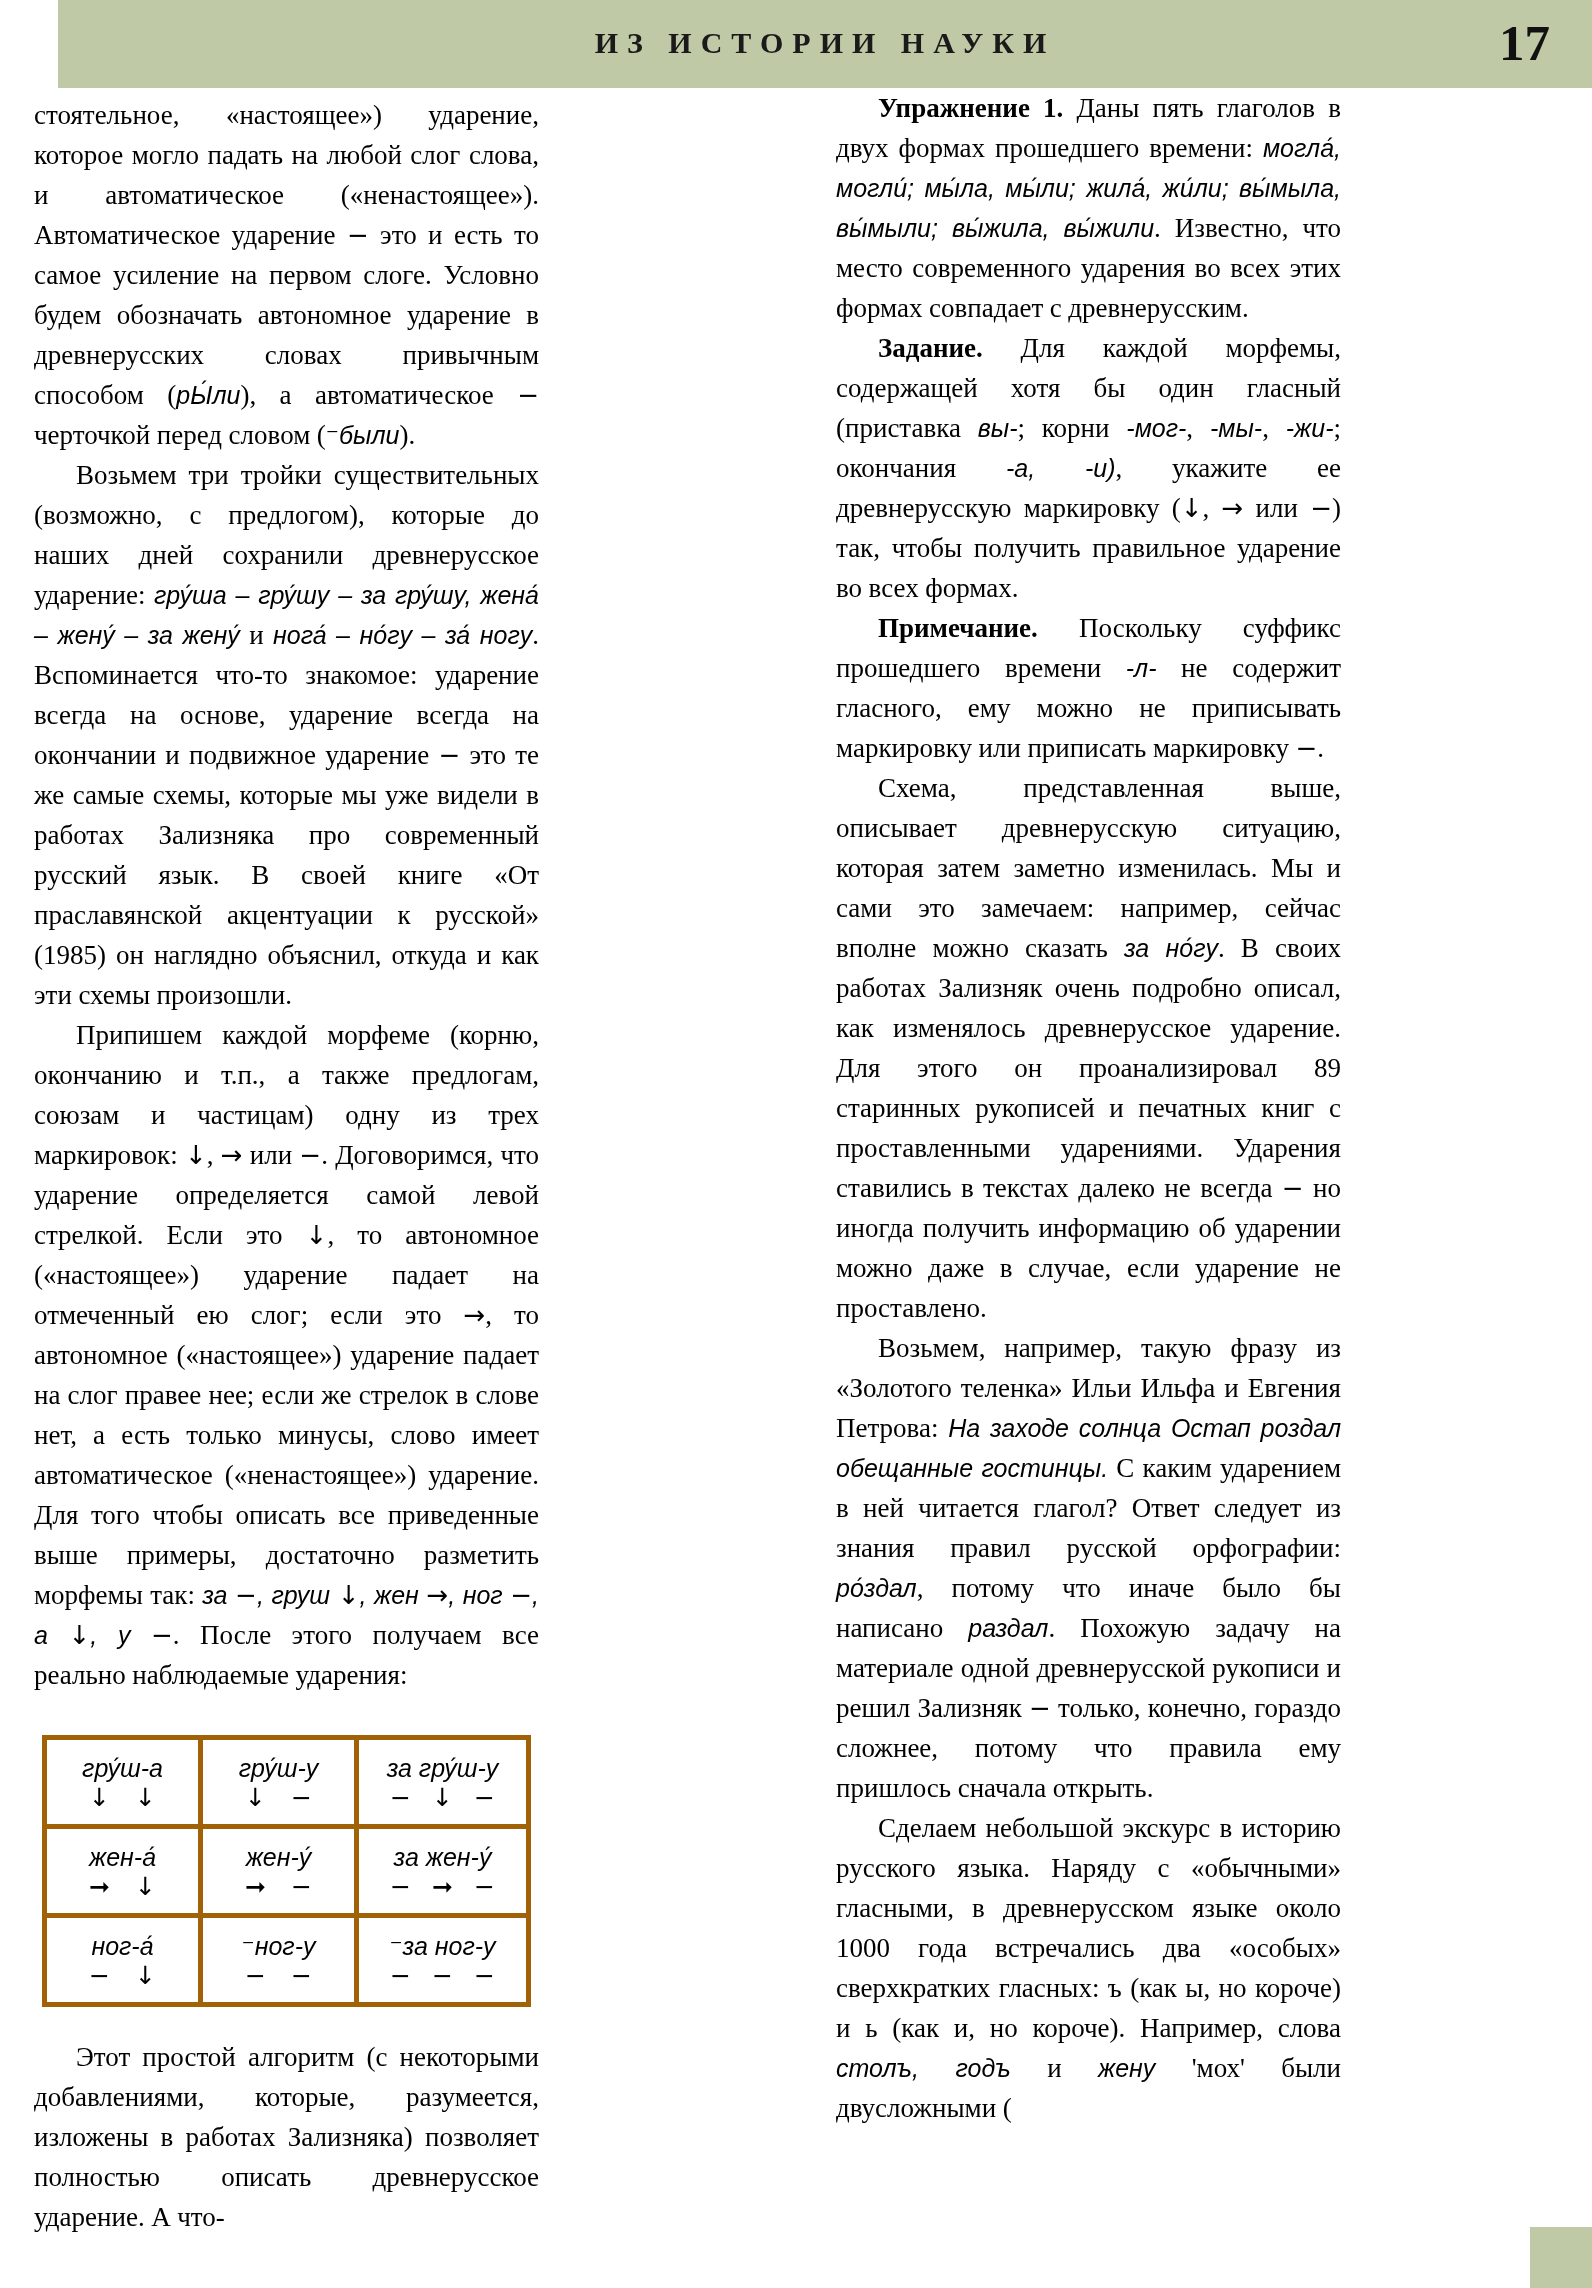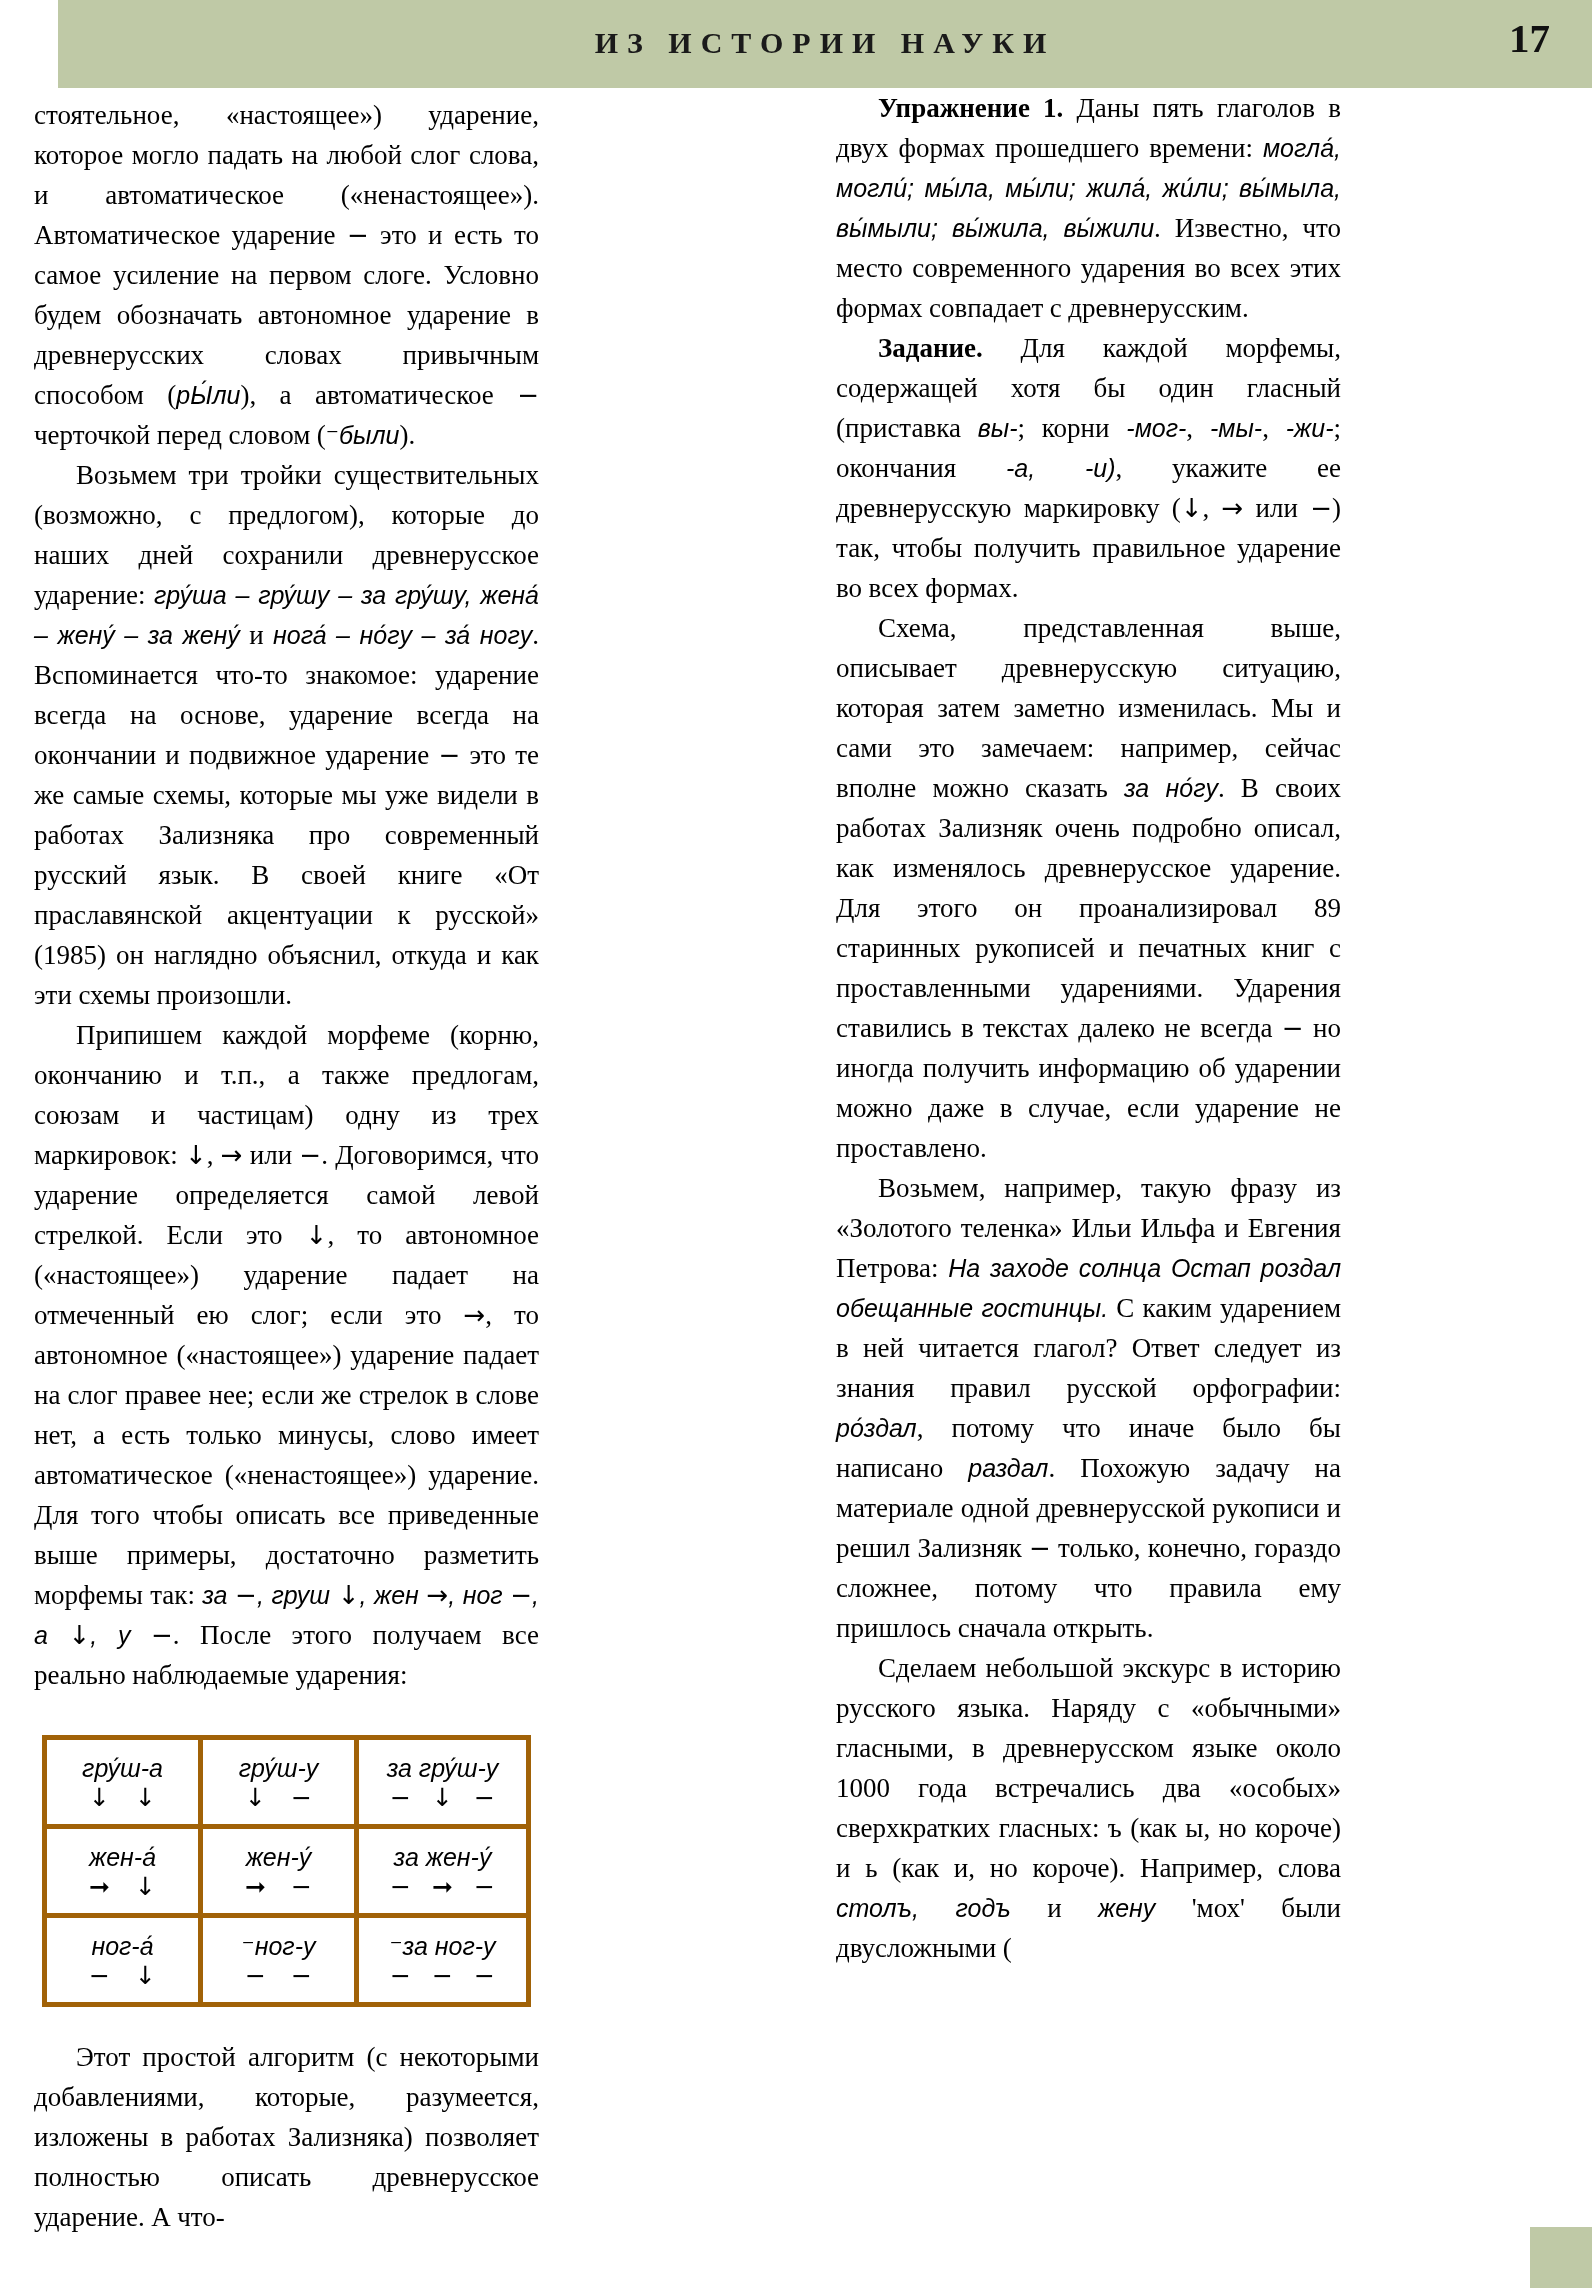--- a/index.html
+++ b/index.html
@@ -37,21 +37,21 @@
     letter-spacing: 9px;
     color: #1a1a1a;
     padding-left: 0;
   }
   #page-number {
     position: absolute;
     right: 42px;
     top: 18px;
     font-family: "Liberation Serif", "DejaVu Serif", serif;
     font-weight: bold;
-    font-size: 41px;
+    font-size: 51px;
     color: #111111;
     line-height: 1;
   }
 
   
   #columns {
     position: absolute;
     left: 0;
     top: 88px;
     width: 1592px;
@@ -227,20 +227,23 @@
 
 
     <p class="body-par">
       <span class="bold-run">Упражнение 1.</span><span> Даны пять глаголов в двух формах прошедшего времени: </span><span class="ex">могла́, могли́; мы́ла, мы́ли; жила́, жи́ли; вы́мыла, вы́мыли; вы́жила, вы́жили</span><span>. Известно, что место современного ударения во всех этих формах совпадает с древнерусским.</span>
     </p>
 
     <p class="body-par">
       <span class="bold-run">Задание.</span><span> Для каждой морфемы, содержащей хотя бы один гласный (приставка <span class="ex">вы-</span>; корни <span class="ex">-мог-</span>, <span class="ex">-мы-</span>, <span class="ex">-жи-</span>; окончания <span class="ex">-а,</span> <span class="ex">-и)</span>, укажите ее древнерусскую маркировку (<span class="arrow">↓</span>, <span class="arrow">→</span> или <span class="arrow">−</span>) так, чтобы получить правильное ударение во всех формах.</span>
     </p>
 
+    <p class="body-par">
+      <span class="bold-run">Примечание.</span><span> Поскольку суффикс прошедшего времени <span class="ex">-л-</span> не содержит гласного, ему можно не приписывать маркировку или приписать маркировку <span class="arrow">−</span>.</span>
+    </p>
 
 
     <p class="body-par">Схема, представленная выше, описывает древнерусскую ситуацию, которая затем заметно изменилась. Мы и сами это замечаем: например, сейчас вполне можно сказать <span class="ex">за но́гу</span>. В своих работах Зализняк очень подробно описал, как изменялось древнерусское ударение. Для этого он проанализировал 89 старинных рукописей и печатных книг с проставленными ударениями. Ударения ставились в текстах далеко не всегда <span class="arrow">−</span> но иногда получить информацию об ударении можно даже в случае, если ударение не проставлено.</p>
     <p class="body-par">Возьмем, например, такую фразу из «Золотого теленка» Ильи Ильфа и Евгения Петрова: <span class="ex">На заходе солнца Остап роздал обещанные гостинцы.</span> С каким ударением в ней читается глагол? Ответ следует из знания правил русской орфографии: <span class="ex">ро́здал</span>, потому что иначе было бы написано <span class="ex">раздал</span>. Похожую задачу на материале одной древнерусской рукописи и решил Зализняк <span class="arrow">−</span> только, конечно, гораздо сложнее, потому что правила ему пришлось сначала открыть.</p>
     <p class="body-par">Сделаем небольшой экскурс в историю русского языка. Наряду с «обычными» гласными, в древнерусском языке около 1000 года встречались два «особых» сверхкратких гласных: ъ (как ы, но короче) и ь (как и, но короче). Например, слова <span class="ex">столъ, годъ</span> и <span class="ex">жену</span> 'мох' были двусложными (</p>
   </div>
 </div>
 
 <div id="foot-swatch"></div>
 

